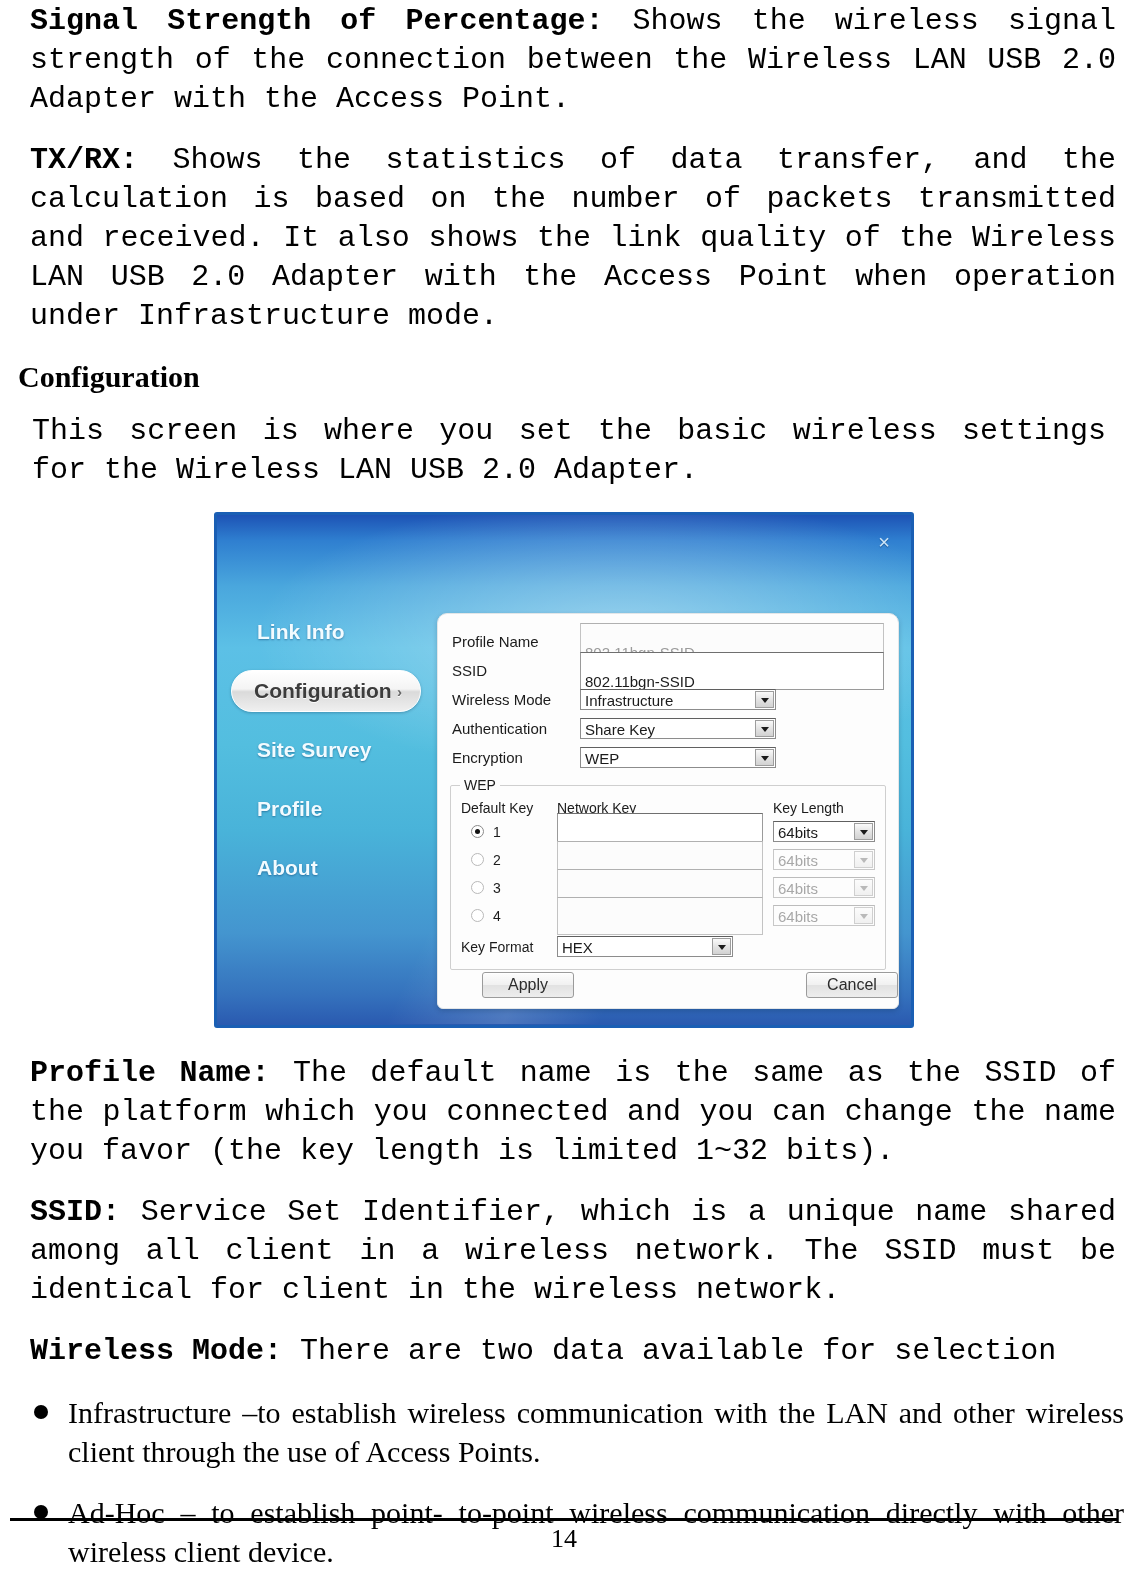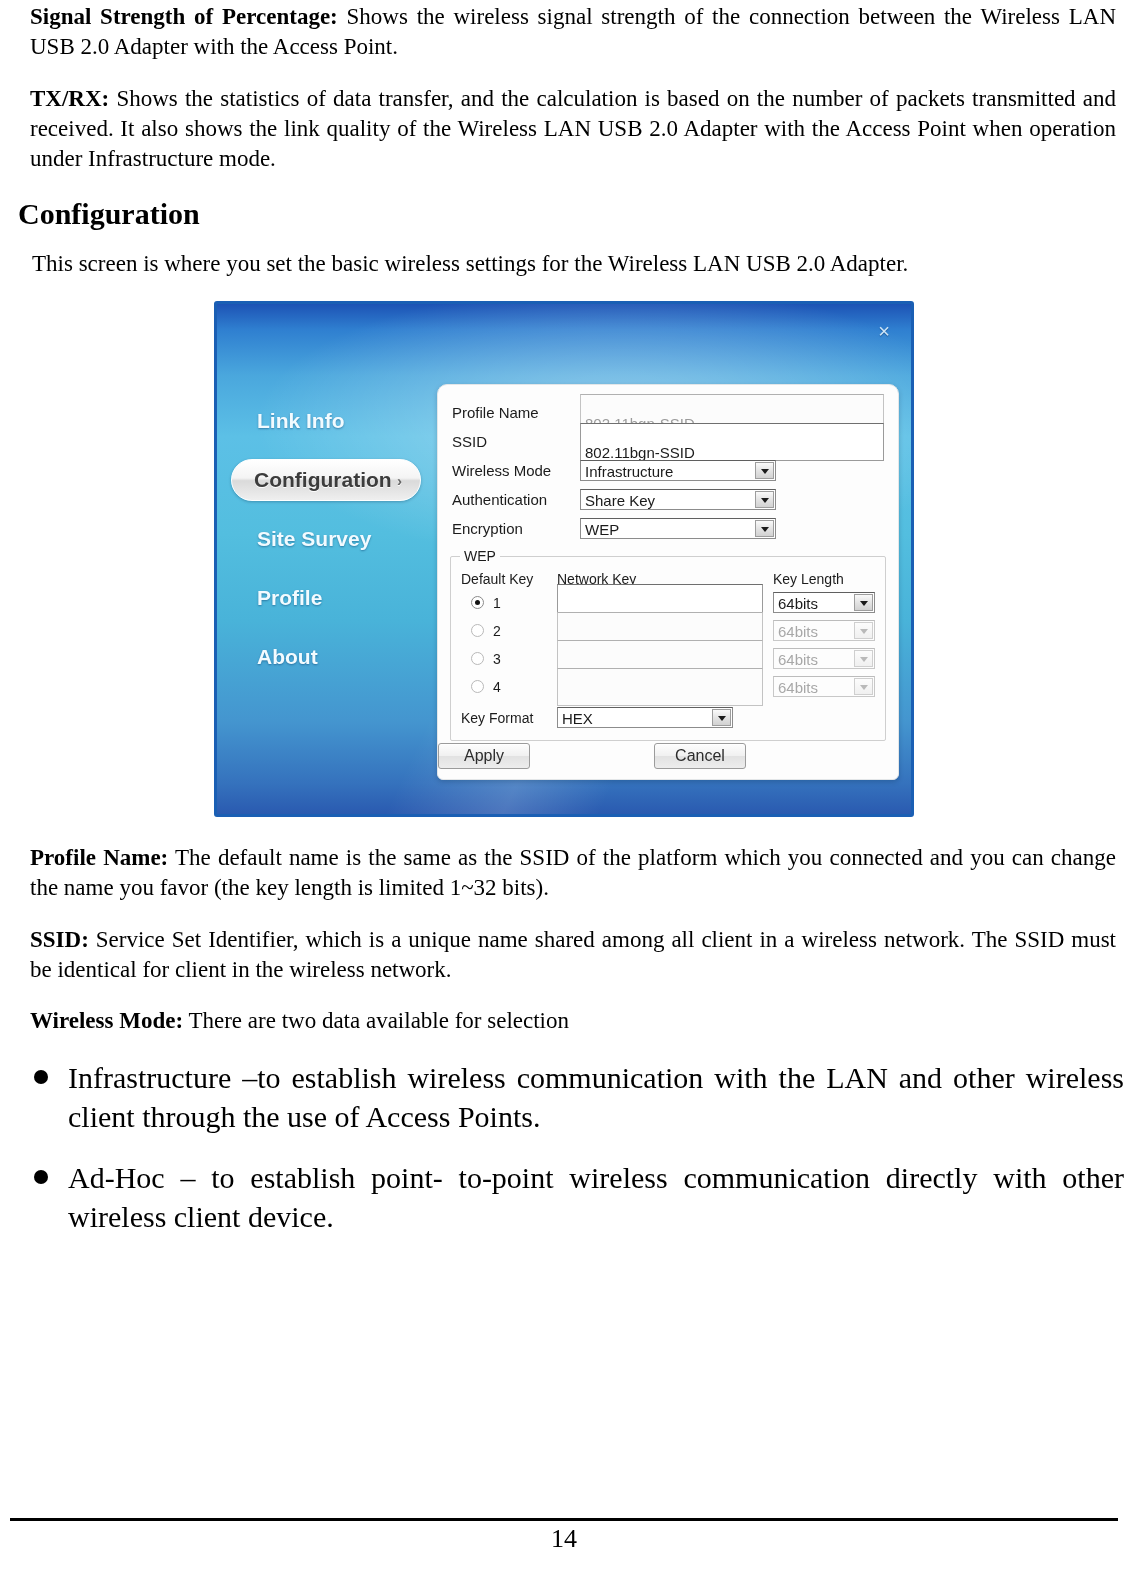--- a/index.html
+++ b/index.html
@@ -20,24 +20,25 @@
     position: relative;
     width: 1128px;
     height: 1570px;
     box-sizing: border-box;
   }
 
   
   .para {
     margin: 0 0 22px 0;
     padding: 0 12px 0 30px;
-    font-size: 23px;
+    font-size: 30px;
     line-height: 1.30;
     text-align: justify;
     text-justify: inter-word;
+    font-family: Liberation Mono, monospace;
   }
   .para.indent-sm { padding-left: 32px; padding-right: 22px; }
   .para b, .para .lead { font-weight: bold; }
 
   .heading {
     margin: 0 0 16px 0;
     padding-left: 18px;
     font-size: 30px;
     font-weight: bold;
     line-height: 1.25;
@@ -187,21 +188,21 @@
     top: 50%;
     transform: translateY(-50%);
     font-size: 15px;
     color: #666;
   }
 
   
   .panel {
     position: absolute;
     left: 220px;
-    top: 80px;
+    top: 98px;
     width: 462px;
     height: 396px;
     background: #fdfdfd;
     border: 1px solid #e3e6e8;
     border-radius: 10px 10px 6px 6px;
     box-shadow: 0 2px 5px rgba(0,30,60,0.22);
     box-sizing: border-box;
     font-family: "Liberation Sans", sans-serif;
     z-index: 2;
     overflow: hidden;
@@ -361,21 +362,22 @@
   }
   .keyformat-row .flabel { width: 96px; flex: 0 0 96px; padding-left: 0; font-size: 14px; }
   .keyformat-row .selbox { width: 176px; }
 
   
   .panel-actions {
     position: absolute;
     left: 0; right: 0;
     bottom: 10px;
     display: flex;
-    justify-content: flex-start;
+    justify-content: space-between;
+    padding-left: 44px;
   }
   .btn {
     width: 92px;
     height: 26px;
     line-height: 24px;
     text-align: center;
     font-family: "Liberation Sans", sans-serif;
     font-size: 16px;
     color: #2c2c2c;
     background: linear-gradient(to bottom, #fdfdfd 0%, #f1f1f1 48%, #e2e2e2 52%, #ededed 100%);

